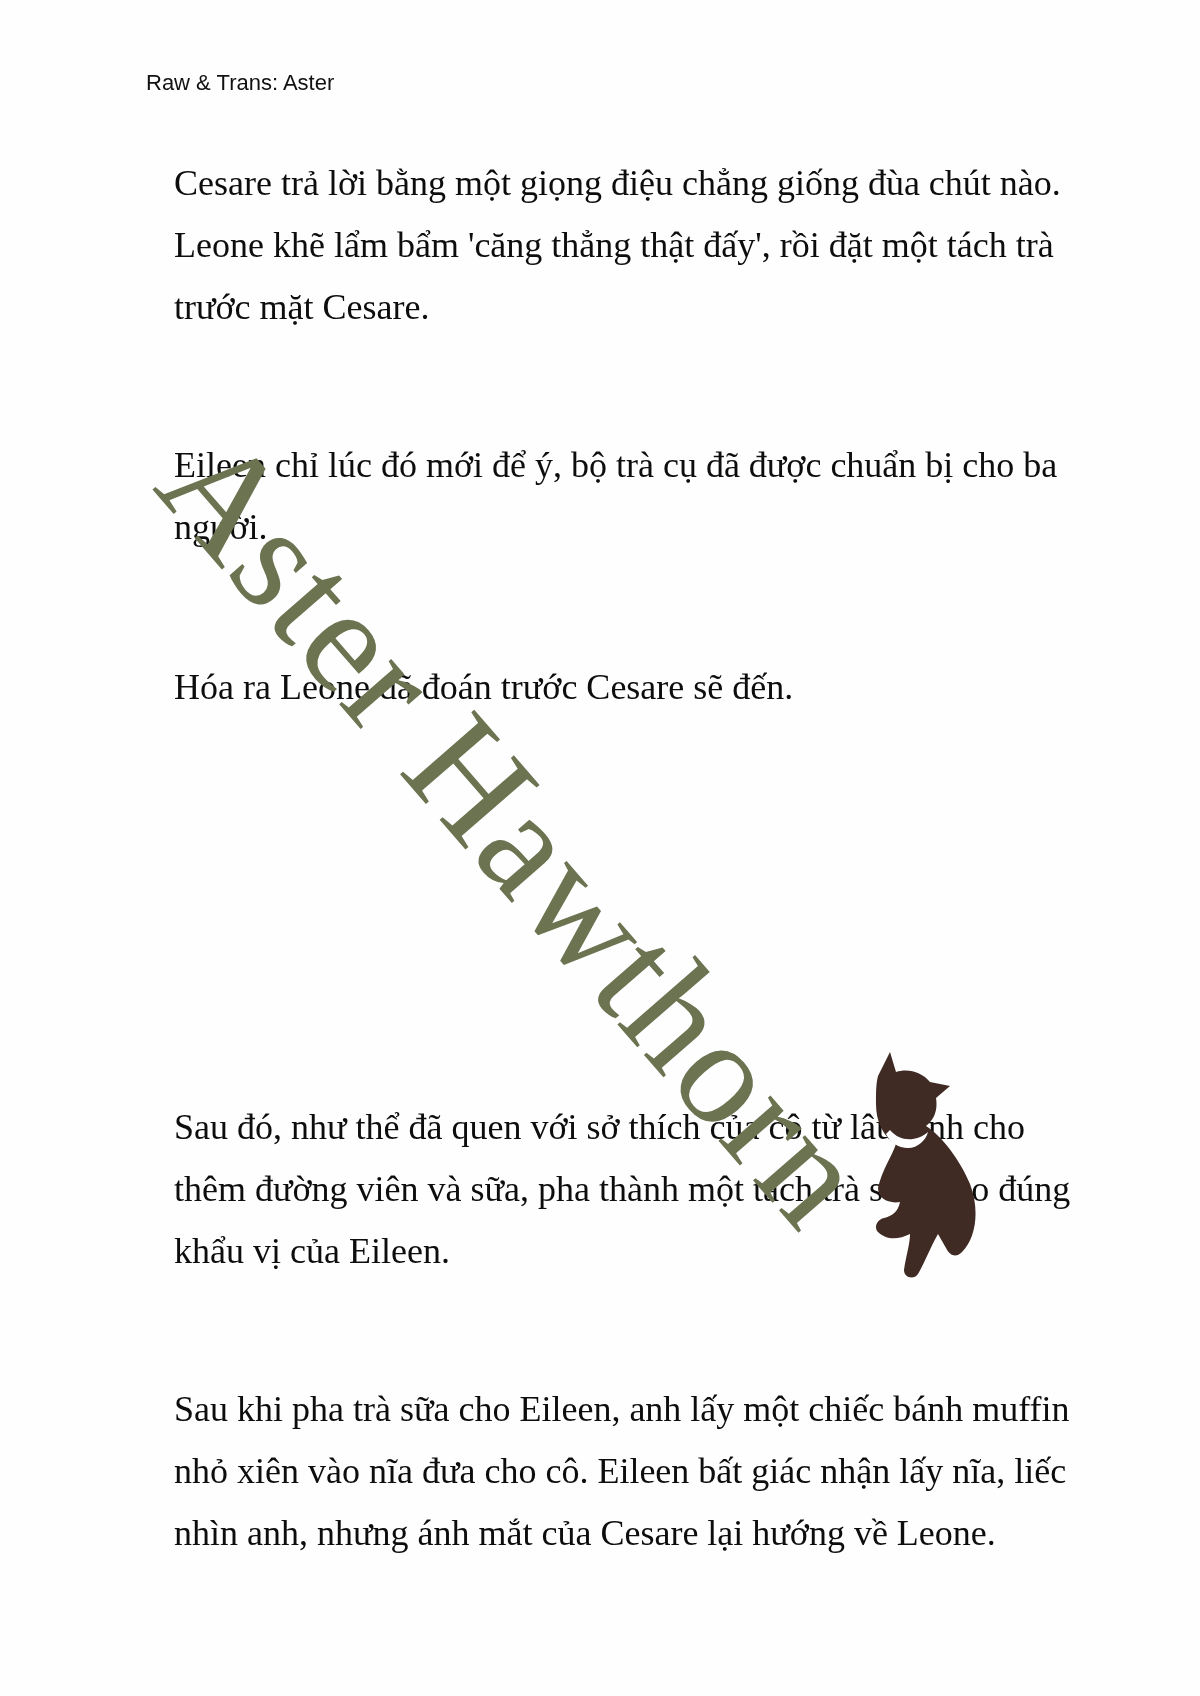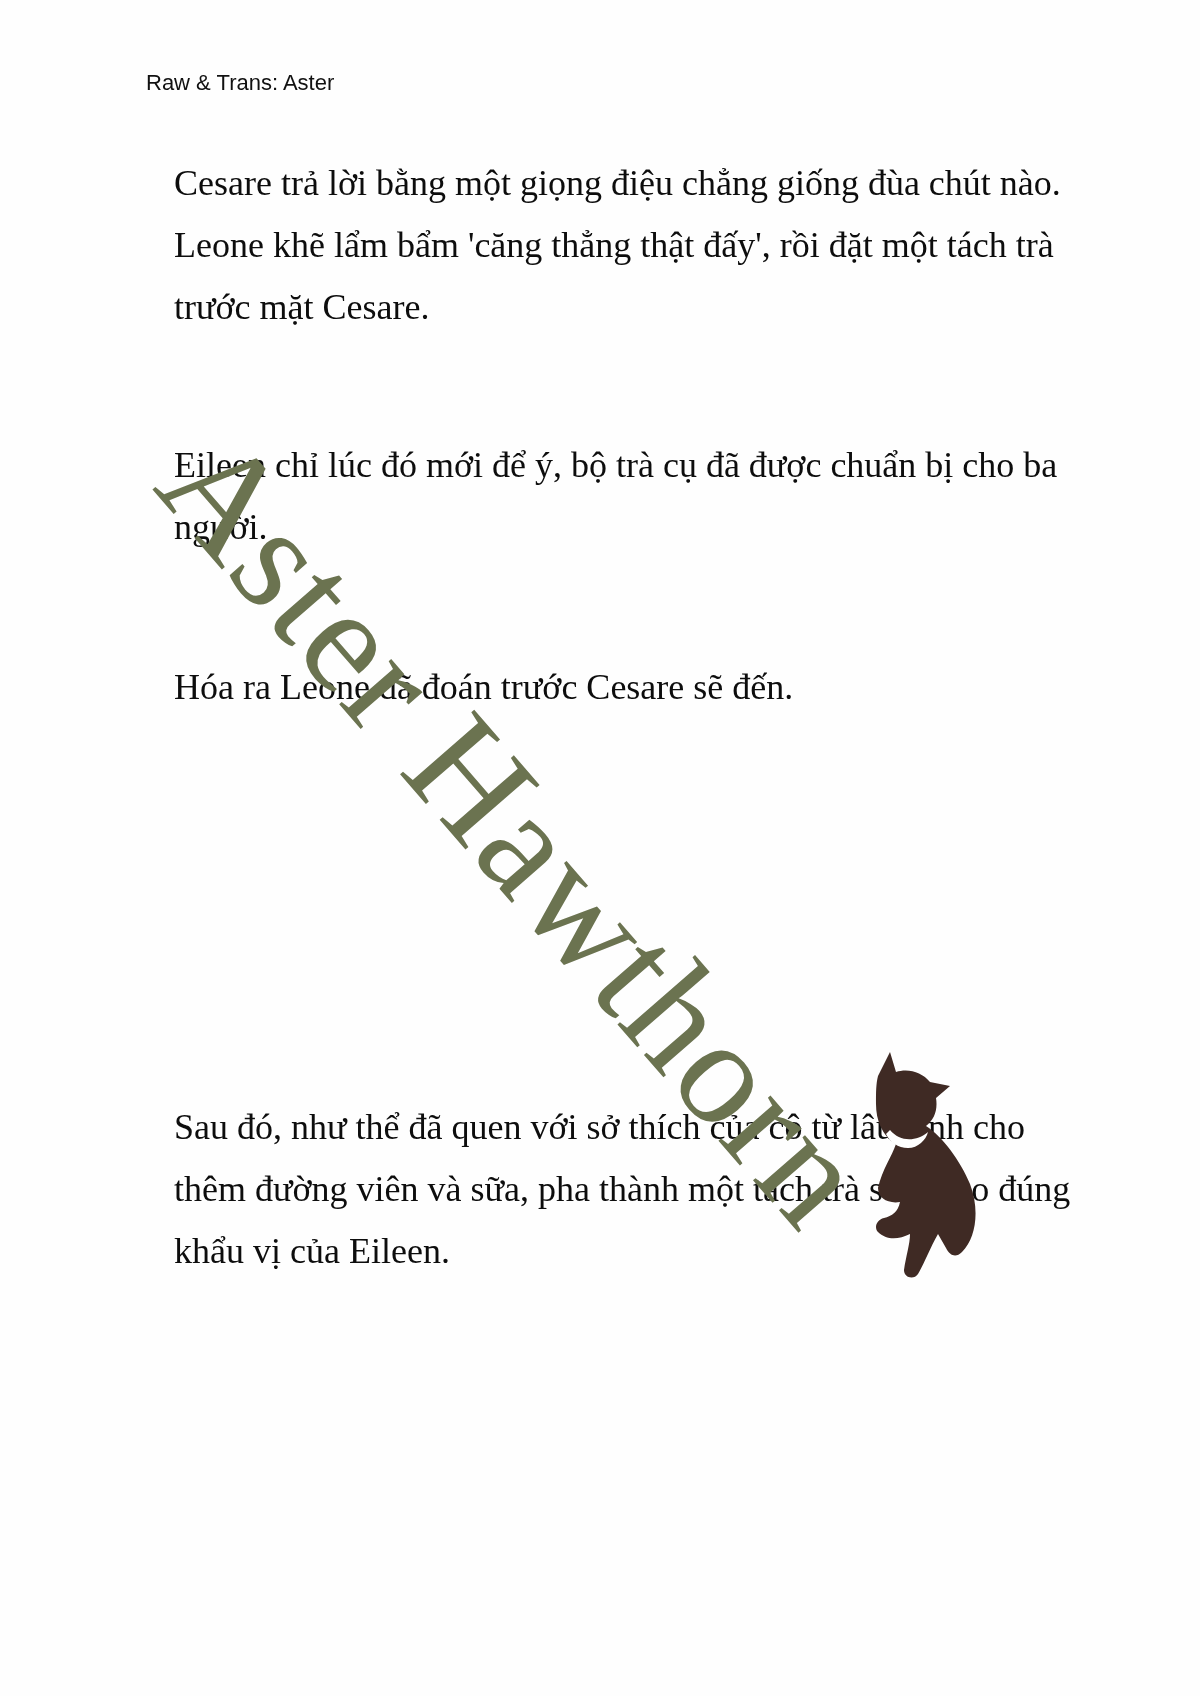--- a/index.html
+++ b/index.html
@@ -74,20 +74,23 @@
 
   <p class="para" style="top:136px;">Cesare trả lời bằng một giọng điệu chẳng giống đùa chút nào.
 Leone khẽ lẩm bẩm 'căng thẳng thật đấy', rồi đặt một tách trà
 trước mặt Cesare.</p>
   <p class="para" style="top:640px;">Hóa ra Leone đã đoán trước Cesare sẽ đến.</p>
   <p class="para" style="top:418px;">Eileen chỉ lúc đó mới để ý, bộ trà cụ đã được chuẩn bị cho ba
 người.</p>
   <p class="para" style="top:1080px;">Sau đó, như thể đã quen với sở thích của cô từ lâu, anh cho
 thêm đường viên và sữa, pha thành một tách trà sữa theo đúng
 khẩu vị của Eileen.</p>
+  <p class="para" style="top:1362px;">Sau khi pha trà sữa cho Eileen, anh lấy một chiếc bánh muffin
+nhỏ xiên vào nĩa đưa cho cô. Eileen bất giác nhận lấy nĩa, liếc
+nhìn anh, nhưng ánh mắt của Cesare lại hướng về Leone.</p>
 
   <div class="watermark">Aster Hawthorn</div>
 
   <svg class="cat" viewBox="0 0 150 226" xmlns="http://www.w3.org/2000/svg">
 
     <path d="M40 24 L52 0 L58 20 C70 16 84 20 92 30 L112 34 L98 46 C100 58 96 68 88 74
              C104 84 122 108 132 132 C142 158 138 186 124 200
              C118 206 112 204 108 196 L100 182
              C92 196 86 212 80 222 C76 228 66 226 66 218
              C68 204 72 192 72 182

